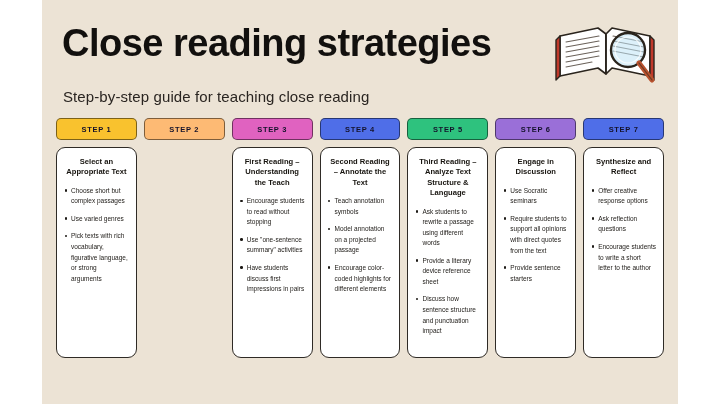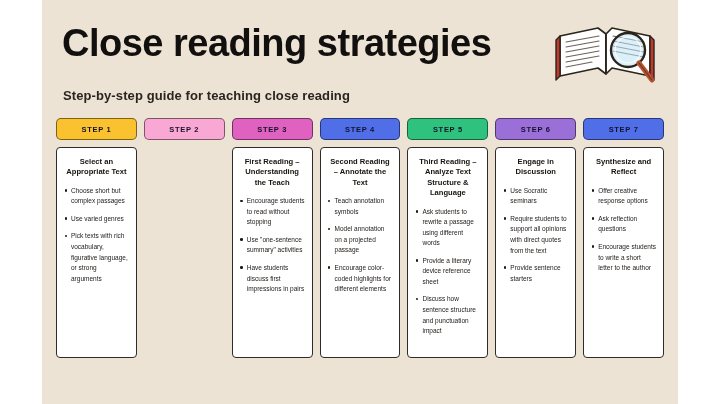--- a/index.html
+++ b/index.html
@@ -50,22 +50,22 @@
     font-weight: 700;
     letter-spacing: -0.5px;
     color: #12100e;
     line-height: 1.05;
     white-space: nowrap;
   }
   .subtitle {
     position: absolute;
     left: 21px;
     top: 88px;
-    font-size: 13px;
-    font-weight: 700;
+    font-size: 15px;
+    font-weight: 400;
     color: #2a2521;
     letter-spacing: 0.1px;
     white-space: nowrap;
   }
 
   
   .illustration {
     position: absolute;
     right: 16px;
     top: 18px;
@@ -100,21 +100,21 @@
     letter-spacing: 0.7px;
     color: #14122b;
     border: 1px solid rgba(0,0,0,0.5);
     box-sizing: border-box;
   }
   .step-card {
     margin-top: 7px;
     flex: 1 1 auto;
     background: #ffffff;
     border: 1px solid #2f2b26;
-    border-radius: 4px;
+    border-radius: 9px;
     box-sizing: border-box;
     padding: 9px 7px 8px 7px;
     display: flex;
     flex-direction: column;
     overflow: hidden;
   }
   .card-title {
     font-size: 7.6px;
     font-weight: 700;
     color: #17140f;
@@ -197,21 +197,21 @@
           <div class="card-title">Select an Appropriate Text</div>
           <ul class="bullets">
             <li>Choose short but complex passages</li>
             <li>Use varied genres</li>
             <li>Pick texts with rich vocabulary, figurative language, or strong arguments</li>
           </ul>
         </div>
       </div>
 
       <div class="step-col">
-        <div class="step-badge" style="background: #f9a8d4;">STEP 2</div>
+        <div class="step-badge" style="background: #fdba74;">STEP 2</div>
       </div>
 
       <div class="step-col">
         <div class="step-badge" style="background: rgb(224, 98, 192);">STEP 3</div>
         <div class="step-card">
           <div class="card-title">First Reading – Understanding the Teach</div>
           <ul class="bullets">
             <li>Encourage students to read without stopping</li>
             <li>Use "one-sentence summary" activities</li>
             <li>Have students discuss first impressions in pairs</li>

